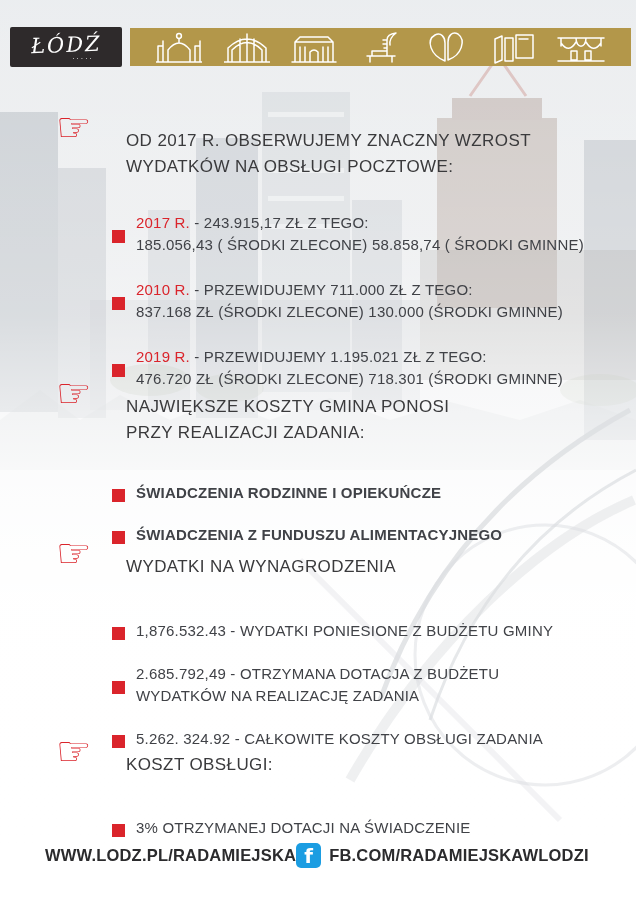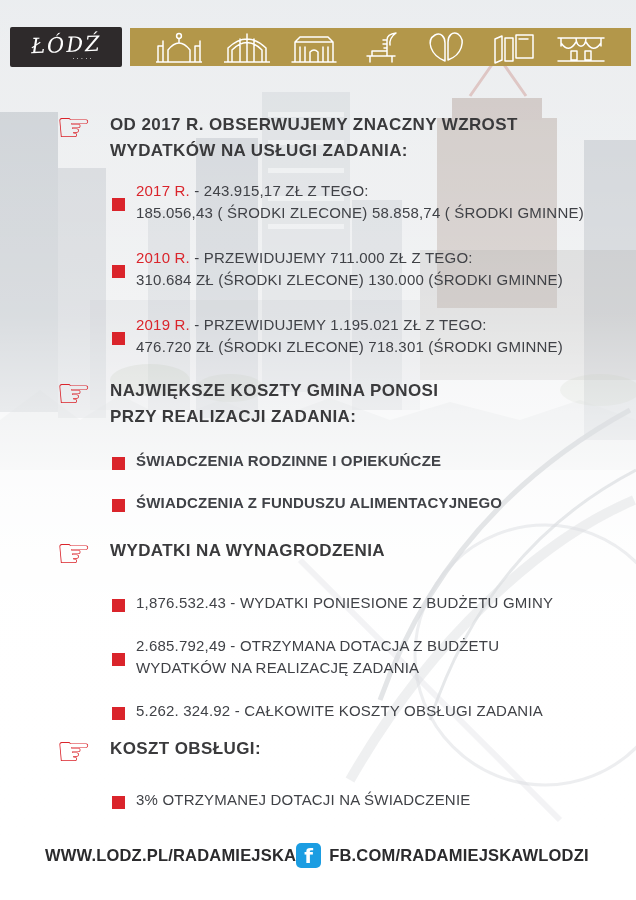--- a/index.html
+++ b/index.html
@@ -18,21 +18,21 @@
   .logo-text{font-family:"DejaVu Serif",serif;font-style:italic;font-size:21px;letter-spacing:2px;transform:rotate(-2deg);line-height:22px;}
   .logo-dots{font-size:7px;letter-spacing:2px;line-height:5px;opacity:.85;align-self:center;margin-left:34px;}
   .gold-bar{margin-left:8px;margin-right:5px;flex:1;height:38px;margin-top:1px;background:#b3974a;
     display:flex;align-items:center;justify-content:space-between;padding:0 26px;}
   .gold-bar svg{display:block;stroke:#fff;fill:none;stroke-width:1.5;stroke-linecap:round;stroke-linejoin:round;}
 
   
   .sec{position:absolute;left:0;right:0;}
   .sec-head{display:flex;align-items:flex-start;padding-left:56px;}
   .hand{width:54px;flex:none;font-family:"DejaVu Sans",sans-serif;font-size:40px;line-height:30px;color:#da242b;}
-  .sec-title{margin:0;font-size:17px;line-height:26px;color:#3a3a3c;letter-spacing:.4px;font-weight:bold;}
+  .sec-title{margin:16px;font-size:17px;line-height:26px;color:#3a3a3c;letter-spacing:.4px;font-weight:normal;}
   .bullets{display:flex;flex-direction:column;}
   .s1 .bullets{margin-top:16px;gap:23px;}
   .s2 .bullets{margin-top:20px;gap:20px;font-weight:bold;}
   .s3 .bullets{margin-top:24px;gap:21px;}
   .s4 .bullets{margin-top:23px;}
   .bullet{display:flex;align-items:center;margin-left:112px;}
   .sq{flex:none;width:13px;height:13px;background:#da242b;margin:4px 11px 0 0;}
   .btxt{font-size:15px;line-height:22px;color:#404247;letter-spacing:.2px;}
   .hl{color:#da242b;}
 
@@ -128,36 +128,36 @@
           <path d="M1 8 H47 M4 8 V16 M44 8 V16 M4 13 Q12 24 19 12 M29 12 Q36 24 44 13 M19 8 C19 19 29 19 29 8 M14 21 H20 V30 H14 Z M28 21 H34 V30 H28 Z M1 31 H47"></path>
         </svg>
       </div>
     </header>
 
     <section class="sec s1" style="top:112px">
       <div class="sec-head">
         <span class="hand">☞</span>
         <h2 class="sec-title">
           <span>OD 2017 R. OBSERWUJEMY ZNACZNY WZROST</span><br>
-          <span>WYDATKÓW NA USŁUGI ZADANIA:</span>
+          <span>WYDATKÓW NA OBSŁUGI POCZTOWE:</span>
         </h2>
       </div>
       <div class="bullets">
         <div class="bullet">
           <span class="sq"></span>
           <div class="btxt">
             <div><span class="hl">2017 R.</span><span> - 243.915,17 ZŁ Z TEGO:</span></div>
             <div>185.056,43 ( ŚRODKI ZLECONE)  58.858,74 ( ŚRODKI GMINNE)</div>
           </div>
         </div>
         <div class="bullet">
           <span class="sq"></span>
           <div class="btxt">
             <div><span class="hl">2010 R.</span><span> - PRZEWIDUJEMY 711.000 ZŁ Z TEGO:</span></div>
-            <div>310.684 ZŁ  (ŚRODKI ZLECONE) 130.000 (ŚRODKI GMINNE)</div>
+            <div>837.168 ZŁ  (ŚRODKI ZLECONE) 130.000 (ŚRODKI GMINNE)</div>
           </div>
         </div>
         <div class="bullet">
           <span class="sq"></span>
           <div class="btxt">
             <div><span class="hl">2019 R.</span><span> - PRZEWIDUJEMY 1.195.021 ZŁ Z TEGO:</span></div>
             <div>476.720 ZŁ (ŚRODKI ZLECONE)  718.301 (ŚRODKI GMINNE)</div>
           </div>
         </div>
       </div>

